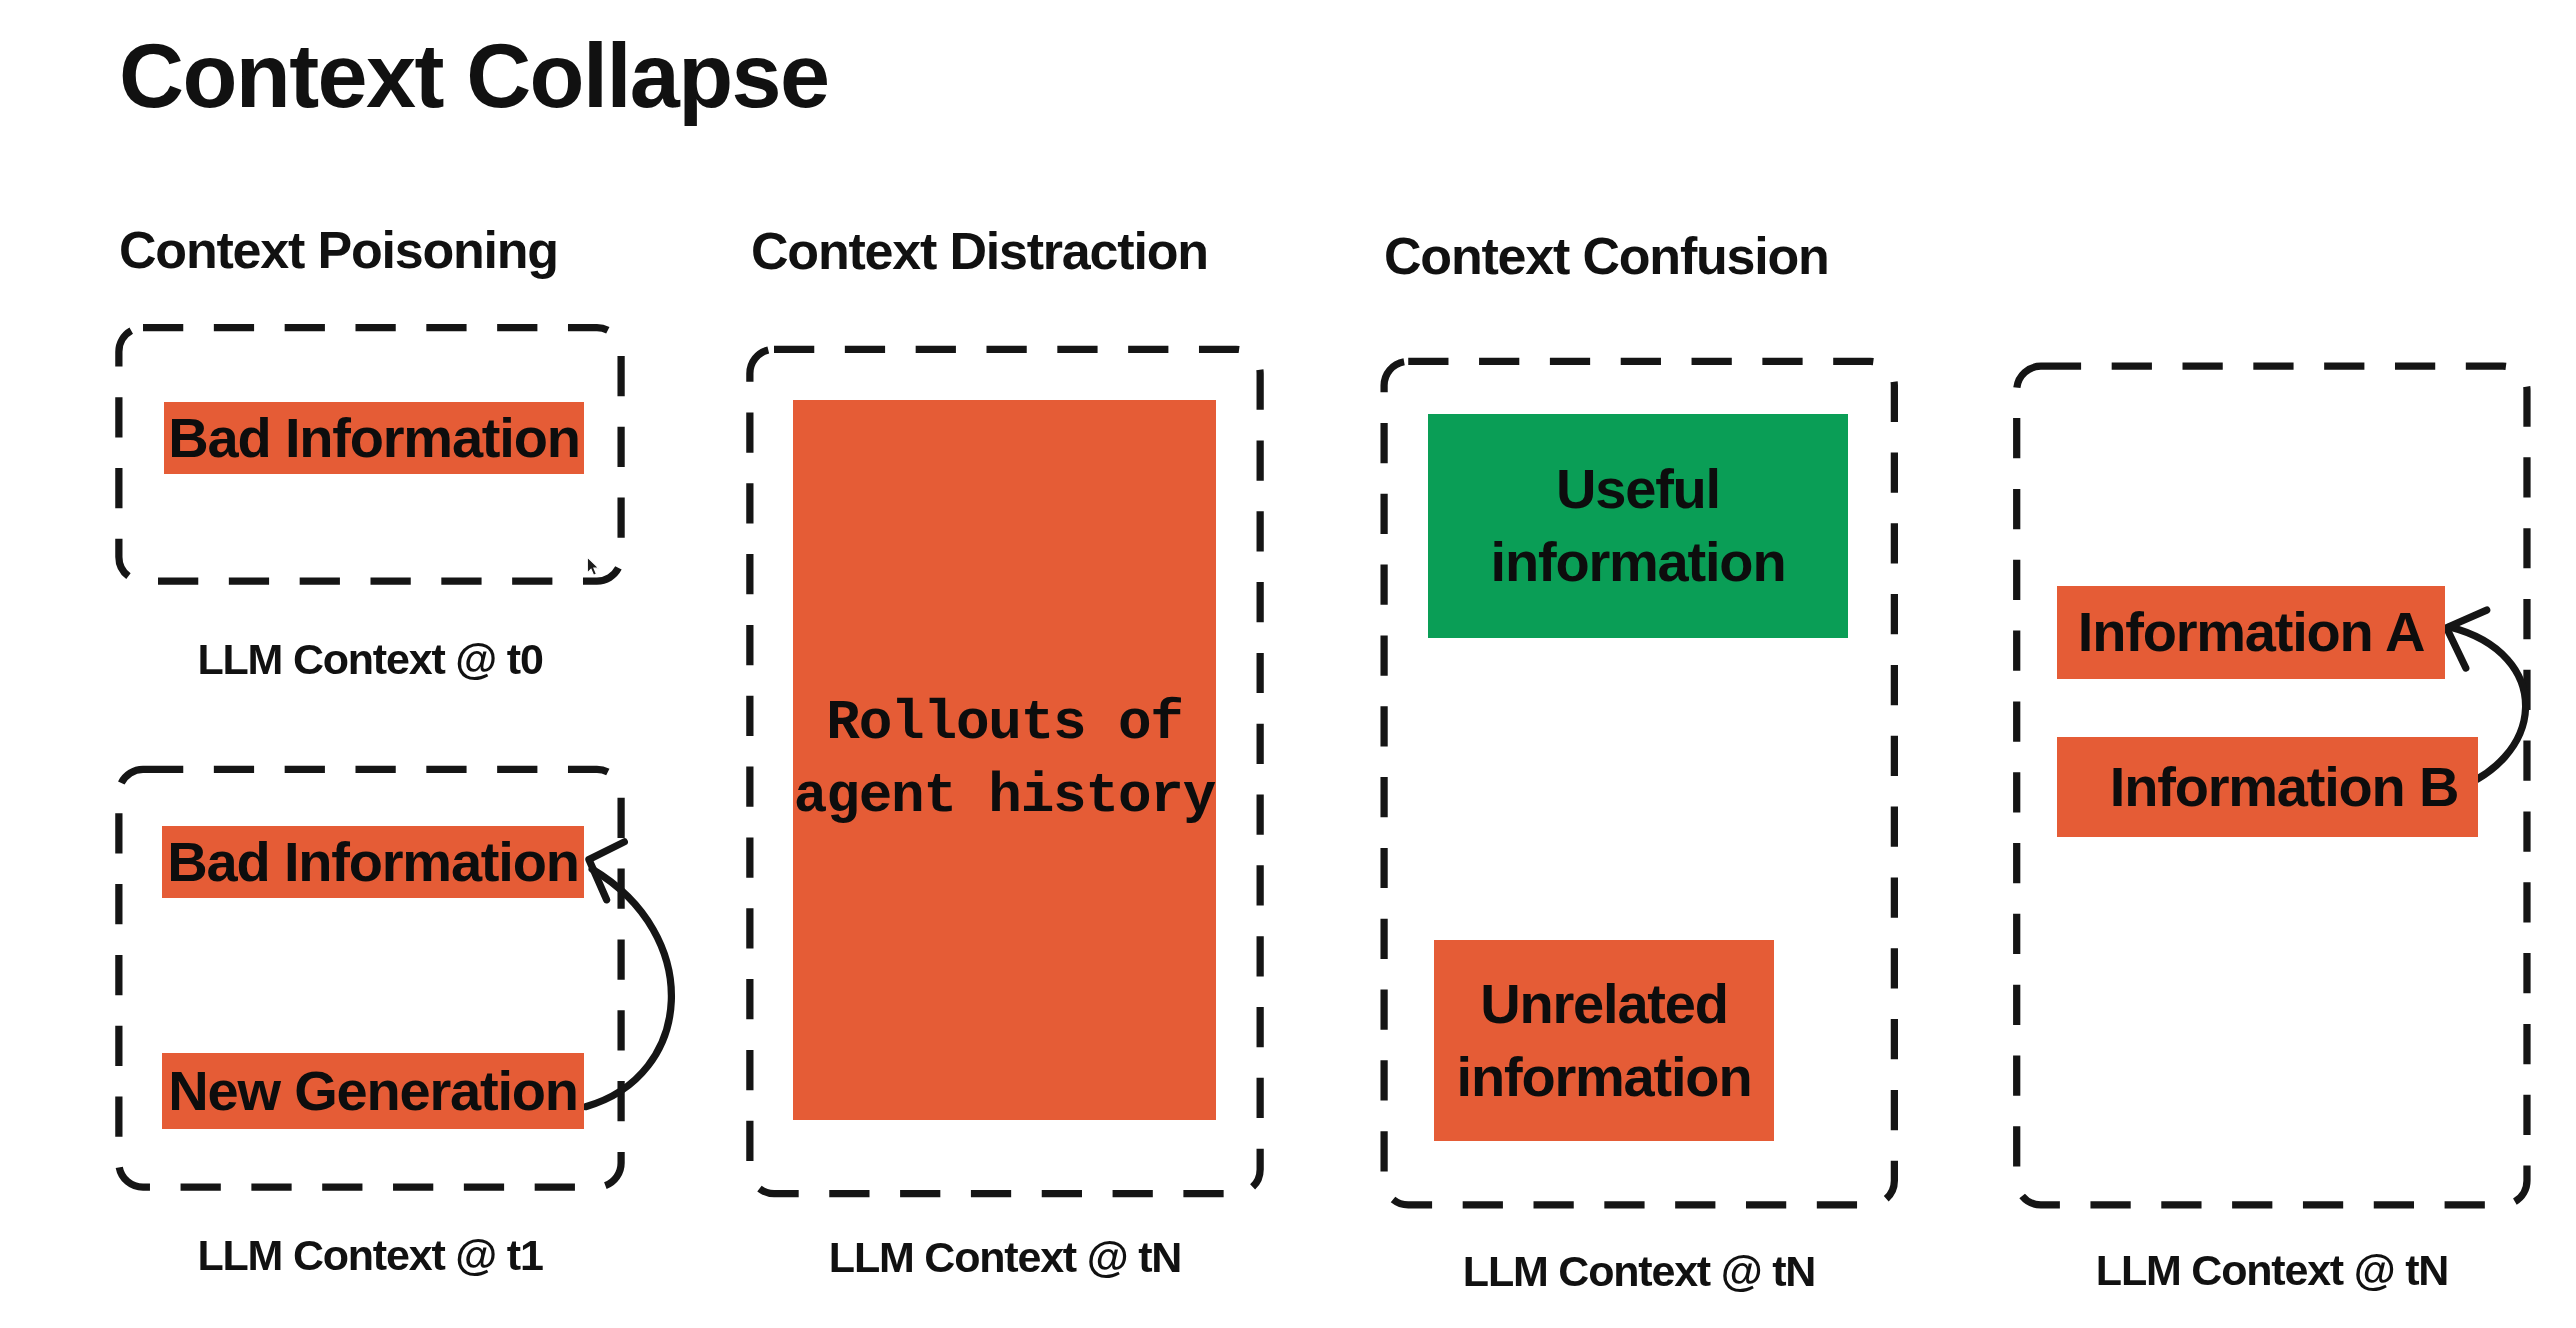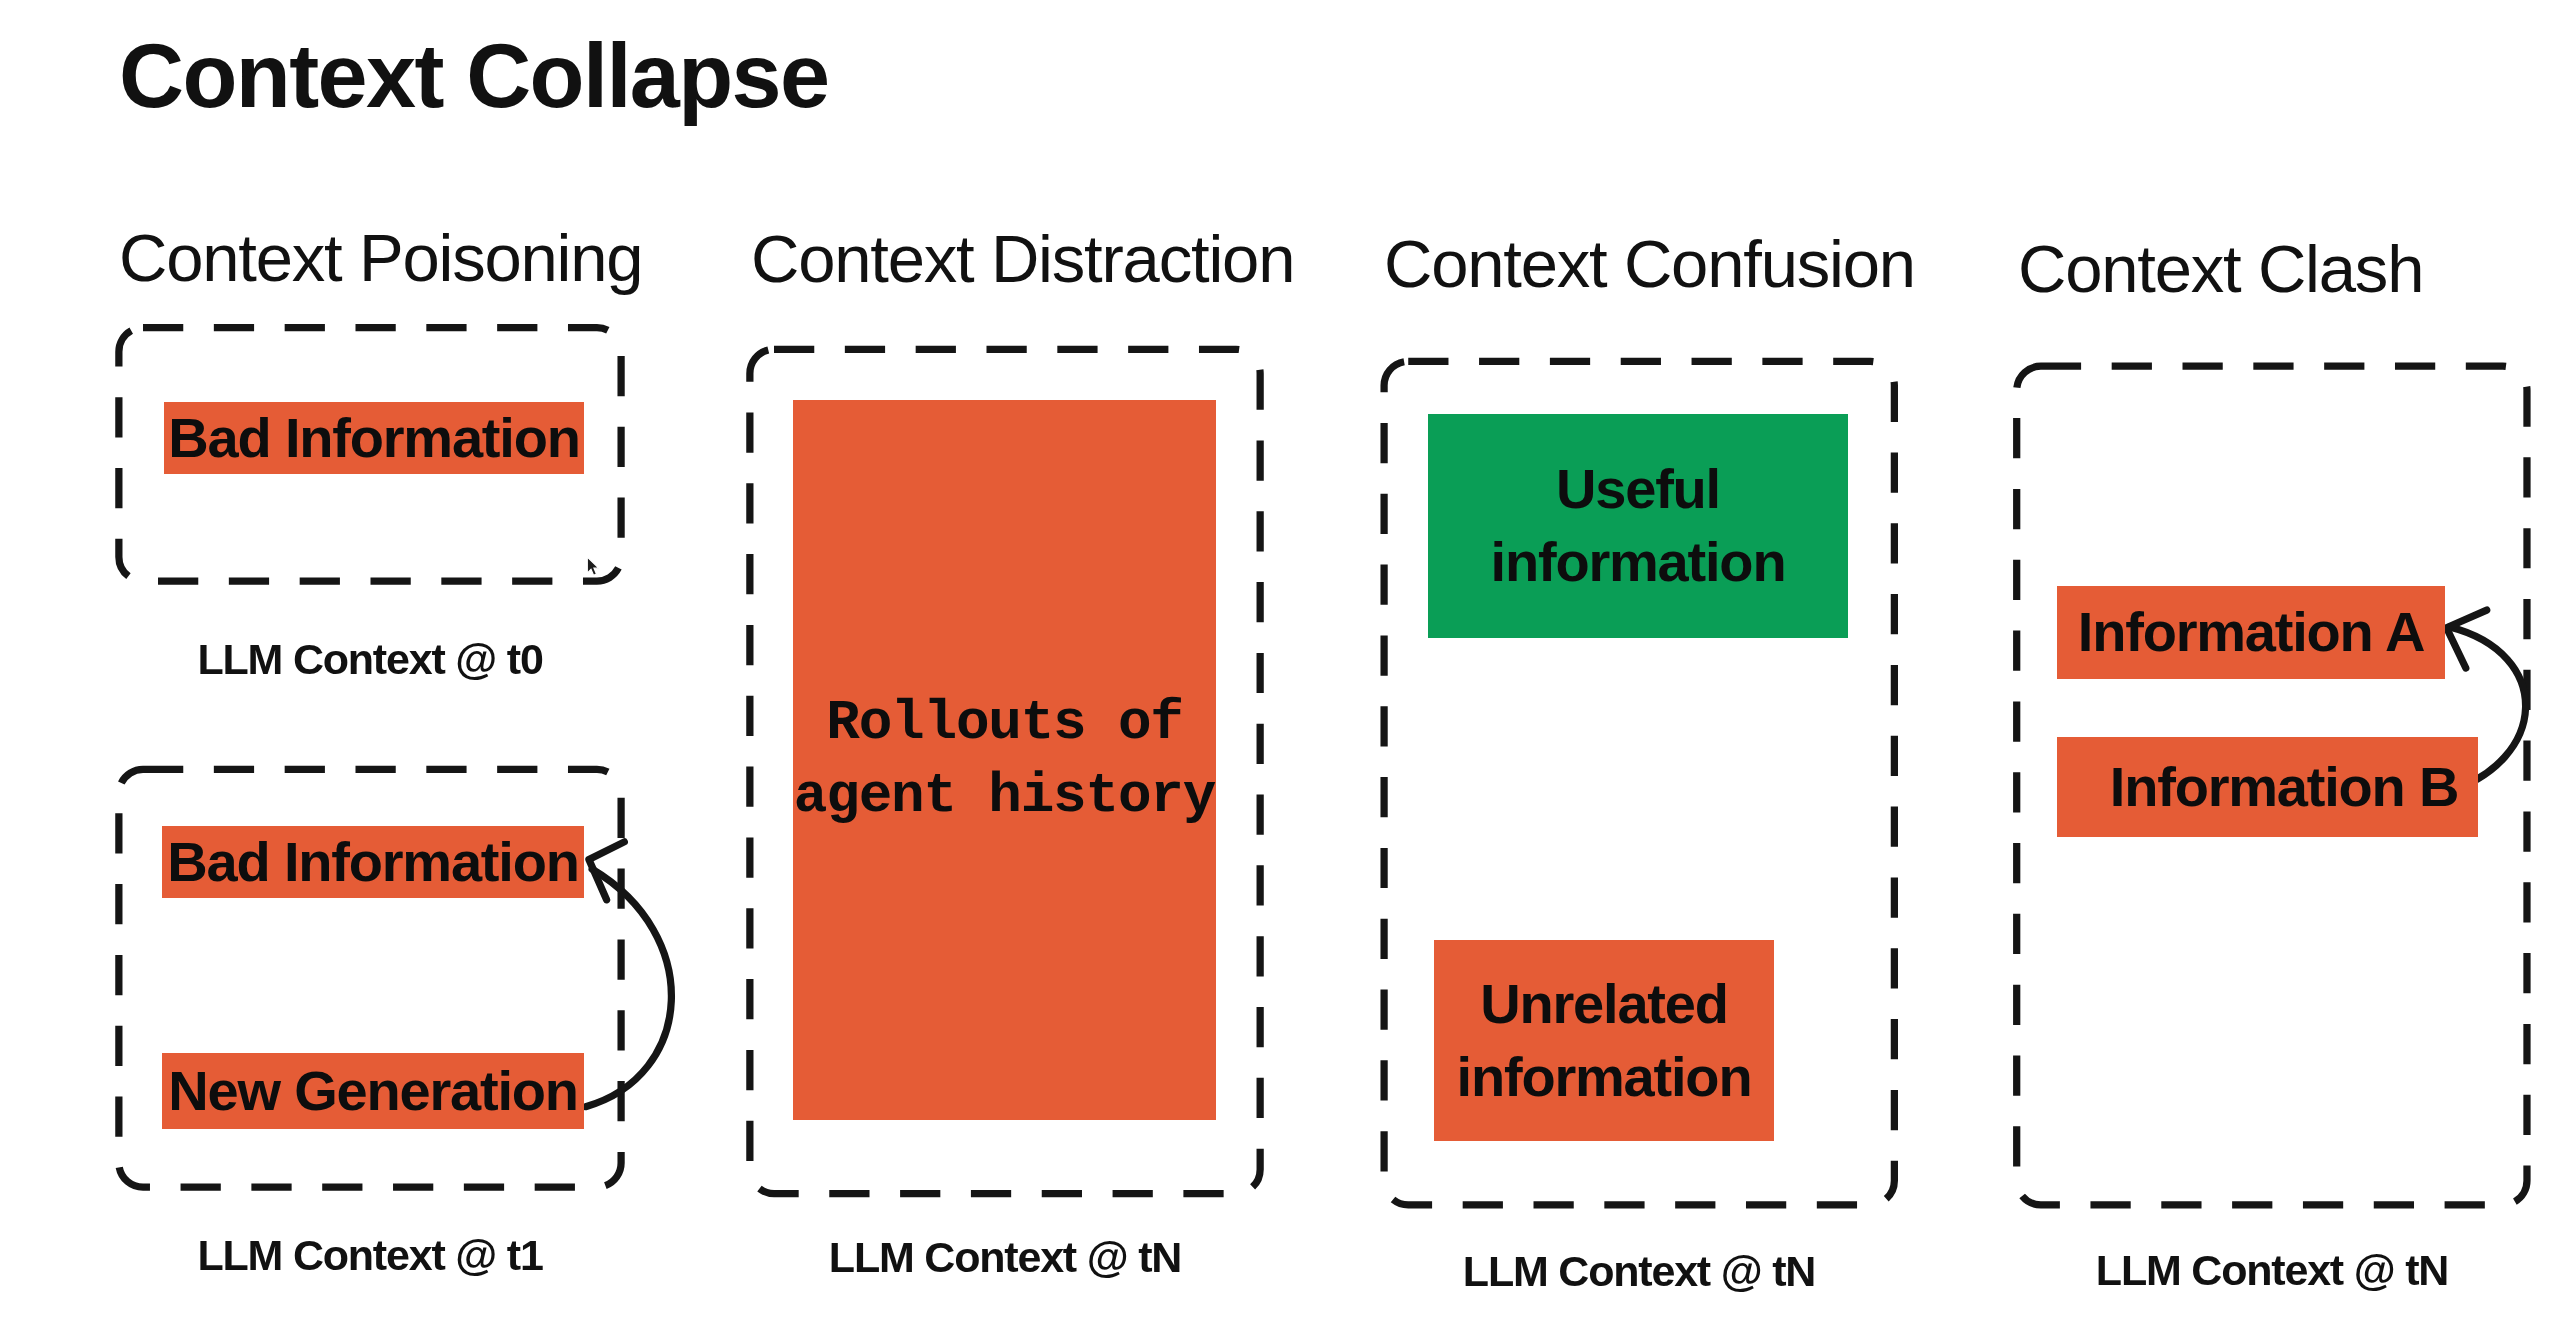--- a/index.html
+++ b/index.html
@@ -18,22 +18,22 @@
   }
   .abs { position: absolute; }
   .title {
     font-size: 90px;
     font-weight: 700;
     letter-spacing: -1.6px;
     line-height: 1;
     white-space: nowrap;
   }
   .heading {
-    font-size: 67px;
-    font-weight: 400;
+    font-size: 52px;
+    font-weight: 700;
     letter-spacing: -1.2px;
     line-height: 1;
     white-space: nowrap;
   }
   .caption {
     font-size: 43px;
     font-weight: 700;
     letter-spacing: -1.2px;
     line-height: 1;
     text-align: center;
@@ -122,21 +122,20 @@
     <span>information</span>
   </div>
 
   <div class="abs chip" style="left: 1420px; top: 940px; width: 340px; height: 201px; background-color: rgb(229, 92, 54);">
     <span>Unrelated</span>
     <span>information</span>
   </div>
 
   <div class="abs caption" style="left:1370px; top:1250px; width:510px;">LLM Context @ tN</div>
 
-  <div class="abs heading" style="left:2004px; top:235px;">Context Clash</div>
 
   <div class="abs chip" style="left: 2043px; top: 586px; width: 388px; height: 93px; background-color: rgb(229, 92, 54);">
     <span>Information A</span>
   </div>
 
   <div class="abs chip" style="left: 2043px; top: 737px; width: 388px; height: 100px; background-color: rgb(229, 92, 54); padding-left: 33px;">
     <span>Information B</span>
   </div>
 
   <div class="abs caption" style="left:2003px; top:1249px; width:510px;">LLM Context @ tN</div>

